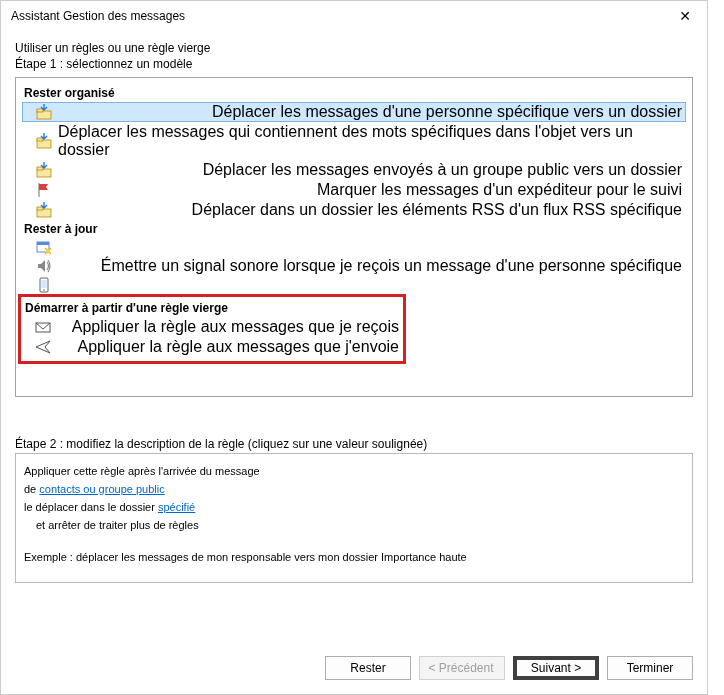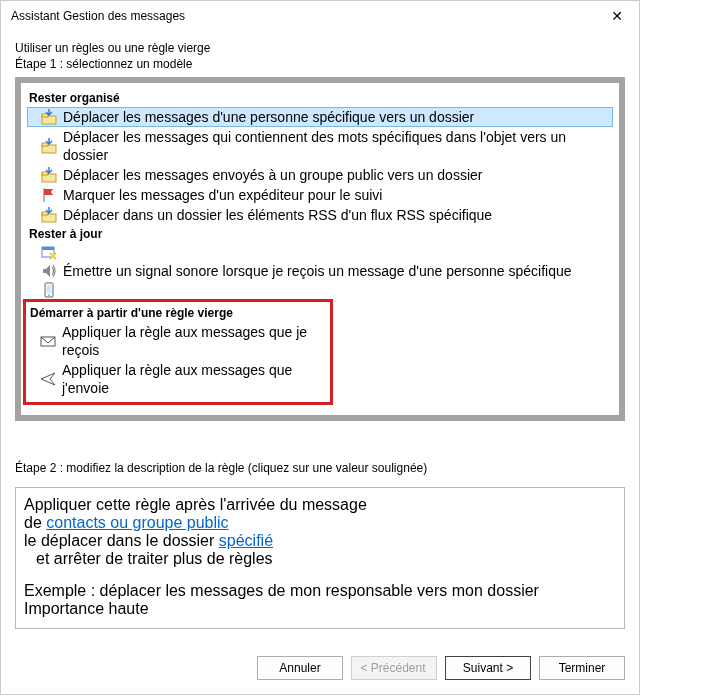--- a/index.html
+++ b/index.html
@@ -6,51 +6,52 @@
   body {
     margin: 0;
     font-family: "Segoe UI", Tahoma, sans-serif;
     font-size: 12px;
     background: #fff;
     color: #000;
     width: 724px;
     height: 695px;
     overflow: hidden;
   }
-  .window { width: 640px; height: 695px; display: flex; flex-direction: column; border: 1px solid #ccc; }
+  .window { width: 708px; height: 695px; display: flex; flex-direction: column; border: 1px solid #ccc; }
   .titlebar {
     height: 30px;
     display: flex;
     align-items: center;
     justify-content: space-between;
     padding: 0 8px 0 10px;
     font-size: 12px;
   }
   .close-x { font-size: 14px; cursor: default; padding: 4px 8px; }
   .content { padding: 10px 14px 0 14px; flex: 1; display: flex; flex-direction: column; }
   .intro1 { margin-bottom: 2px; }
   .intro2 { margin-bottom: 6px; }
   .panel {
-    border: 6px solid #a3a3a3;
+    border: 1px solid #a3a3a3;
     padding: 6px 6px 10px 6px;
     min-height: 320px;
   }
   .section-head {
     font-weight: bold;
     padding: 2px 4px 2px 2px;
     font-size: 12px;
   }
   .rule-list { }
   .rule-item {
     display: flex;
     align-items: center;
     gap: 6px;
     padding: 1px 4px 1px 14px;
-    font-size: 14px;
+    font-size: 16px;
     line-height: 18px;
+    justify-content: space-between;
   }
   .rule-item.selected {
     background: #cde8ff;
     border: 1px solid #7ab8e0;
     padding: 0px 3px 0px 13px;
     margin: 0;
   }
   .icon-slot {
     width: 16px;
     height: 16px;
@@ -58,26 +59,26 @@
     align-items: center;
     justify-content: center;
     flex: 0 0 16px;
   }
   .highlight-box {
     border: 3px solid #d42020;
     margin-left: -4px;
     margin-right: 280px;
     padding: 2px 0 4px 0;
   }
-  .step2-label { margin-top: 40px; margin-bottom: 12px; }
+  .step2-label { margin-top: 40px; margin-bottom: 2px; }
   .desc-box {
     border: 1px solid #b8b8b8;
     padding: 8px 4px 10px 8px;
     min-height: 130px;
-    font-size: 16px;
+    font-size: 11px;
     line-height: 18px;
   }
   .desc-line { }
   .indent1 { padding-left: 0px; }
   .indent2 { padding-left: 12px; }
   a.rule-link { color: #0066cc; text-decoration: underline; cursor: pointer; }
   .example-line { font-weight: normal; margin-top: 14px; }
   .button-row {
     display: flex;
     justify-content: flex-end;
@@ -86,21 +87,21 @@
   }
   button.dlg {
     min-width: 86px;
     height: 24px;
     font-family: inherit;
     font-size: 12px;
     background: #fdfdfd;
     border: 1px solid #adadad;
     padding: 0 10px;
   }
-  button.dlg.primary { border: 1px solid #404040; }
+  button.dlg.primary { border: 4px solid #404040; }
   button.dlg:disabled { color: #a0a0a0; border-color: #d0d0d0; background: #f4f4f4; padding-left: 8px; }
   
   .icon-slot svg { width: 16px; height: 16px; }
 </style>
 </head>
 <body>
 
 <div class="window">
   <div class="titlebar">
     <span>Assistant Gestion des messages</span>
@@ -234,18 +235,18 @@
       <div class="desc-line indent1">
         <span>le déplacer dans le dossier </span><a class="rule-link">spécifié</a>
       </div>
       <div class="desc-line indent2">et arrêter de traiter plus de règles</div>
       <div class="example-line">Exemple : déplacer les messages de mon responsable vers mon dossier Importance haute</div>
     </div>
 
   </div>
 
   <div class="button-row">
-    <button class="dlg">Annuler</button>
+    <button class="dlg">Rester</button>
     <button class="dlg" disabled="">&lt; Précédent</button>
     <button class="dlg primary">Suivant &gt;</button>
     <button class="dlg">Terminer</button>
   </div>
 </div>
 
 </body></html>

